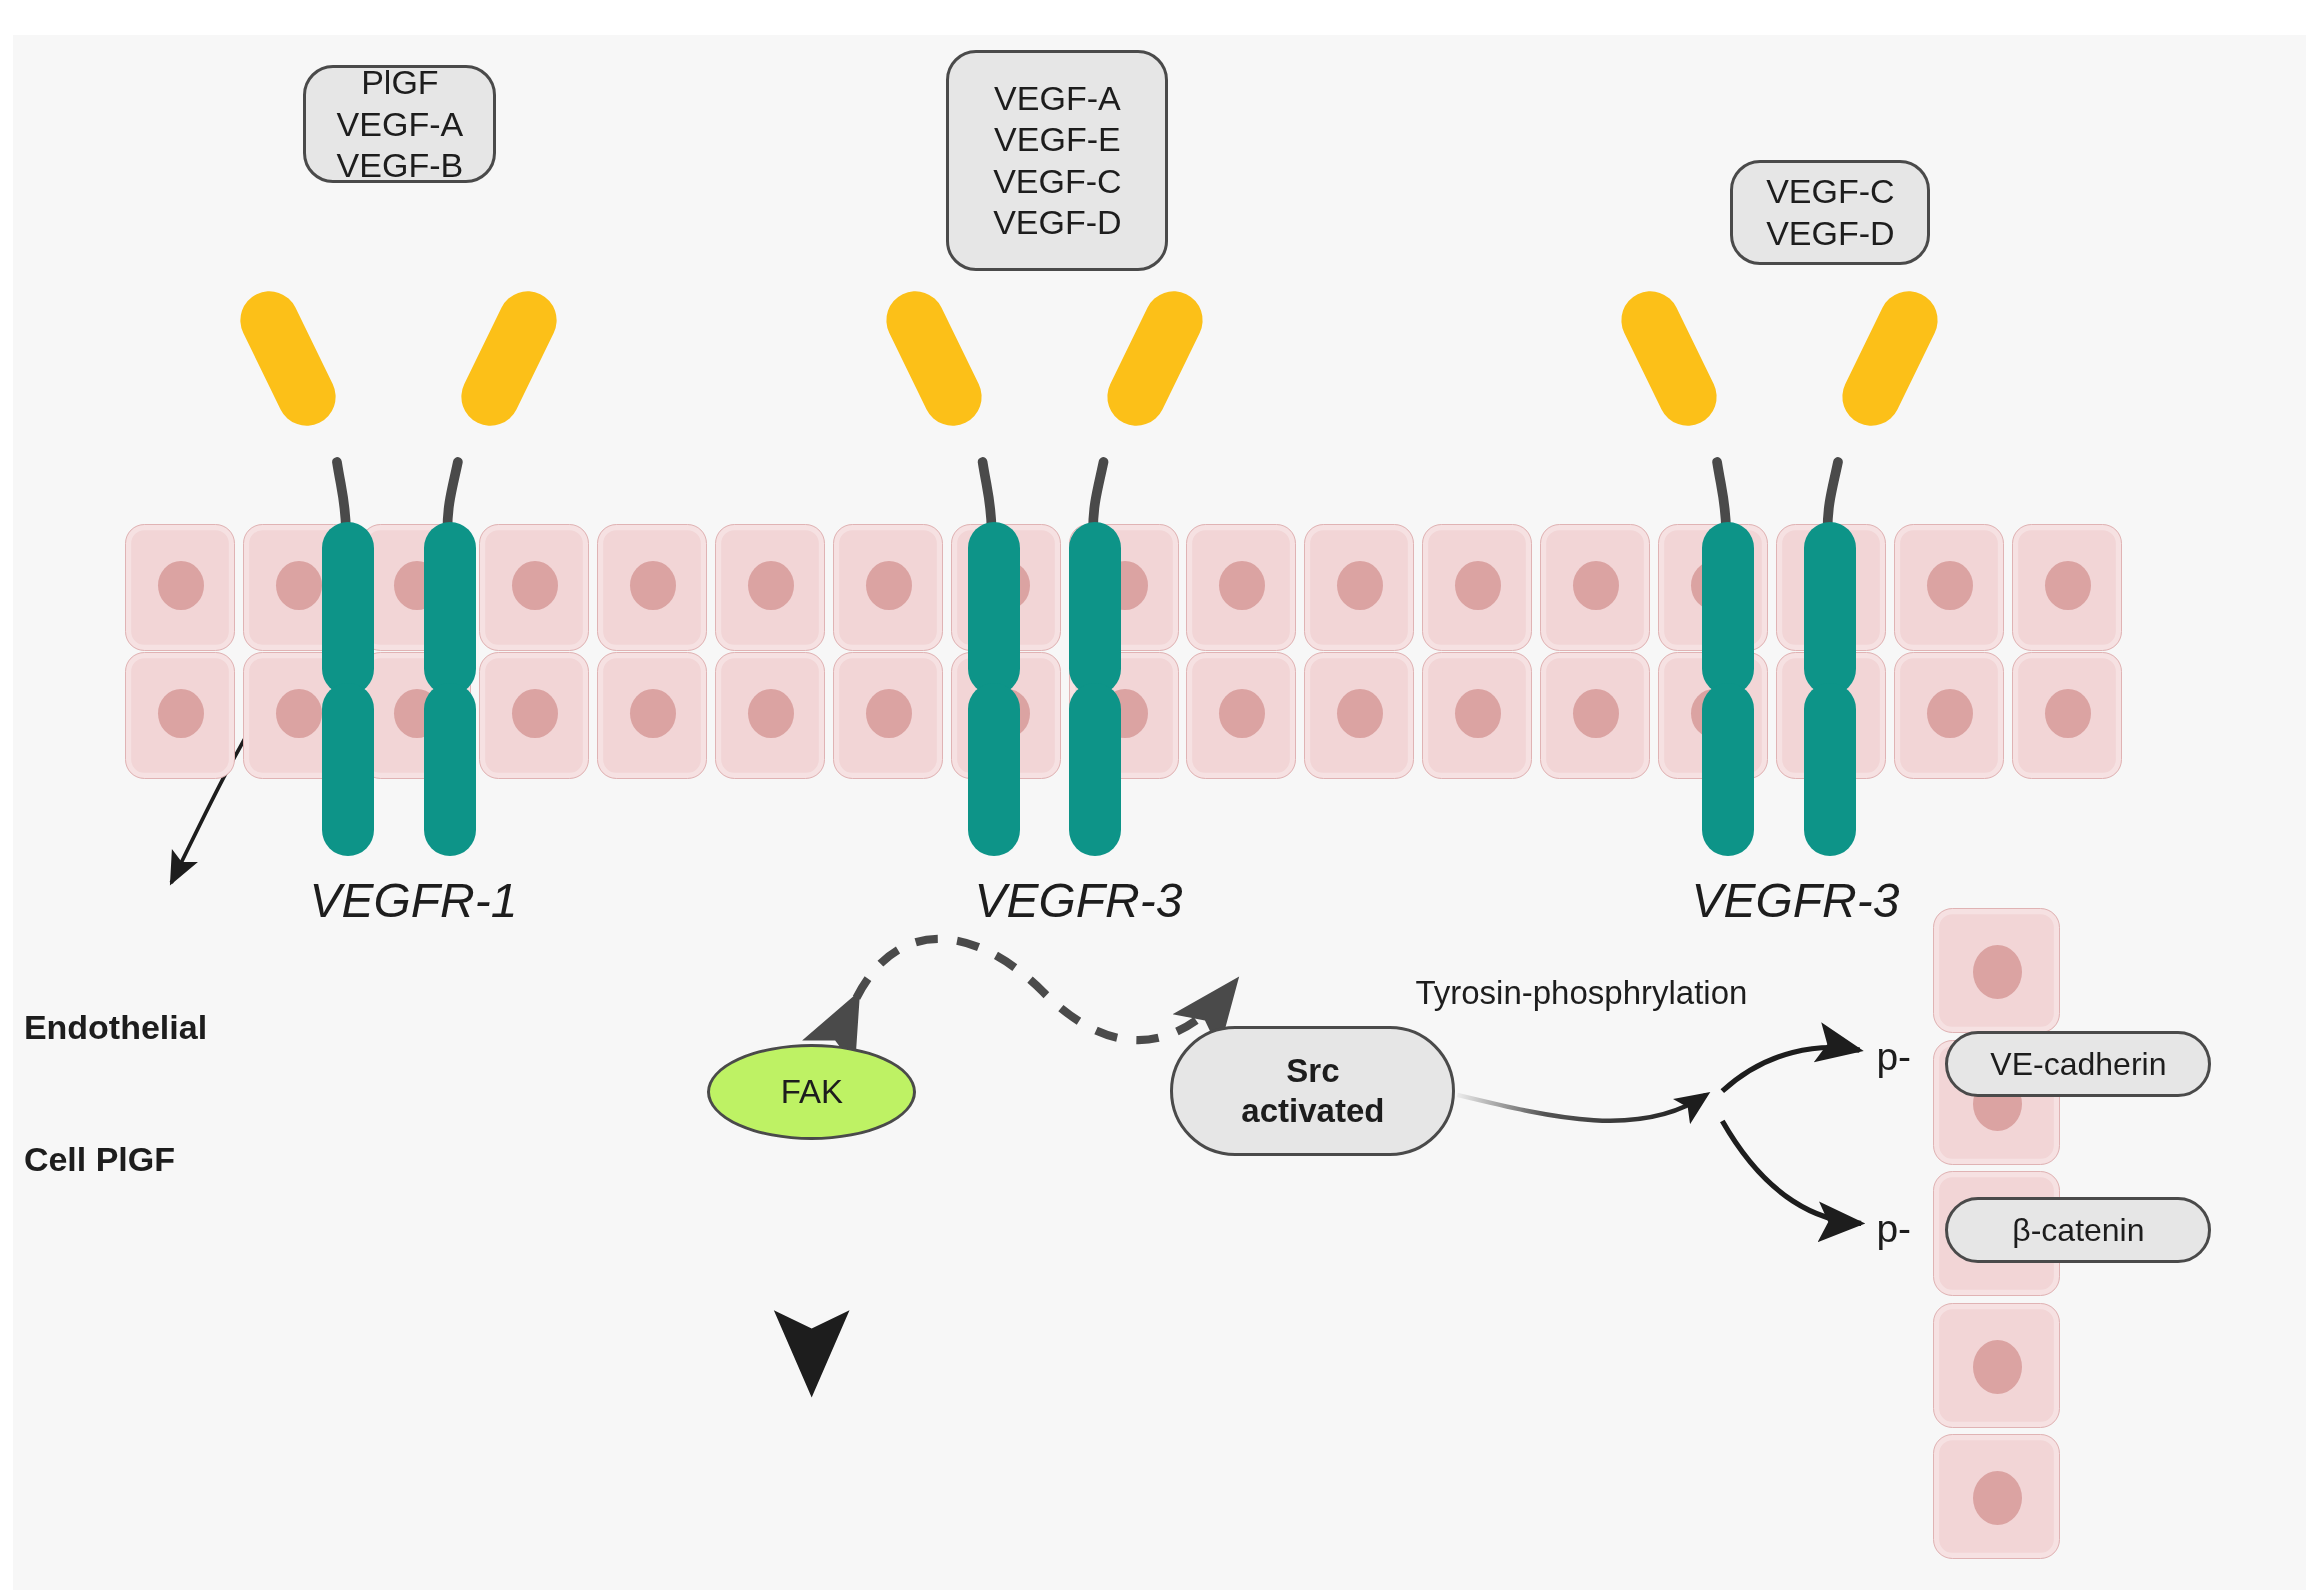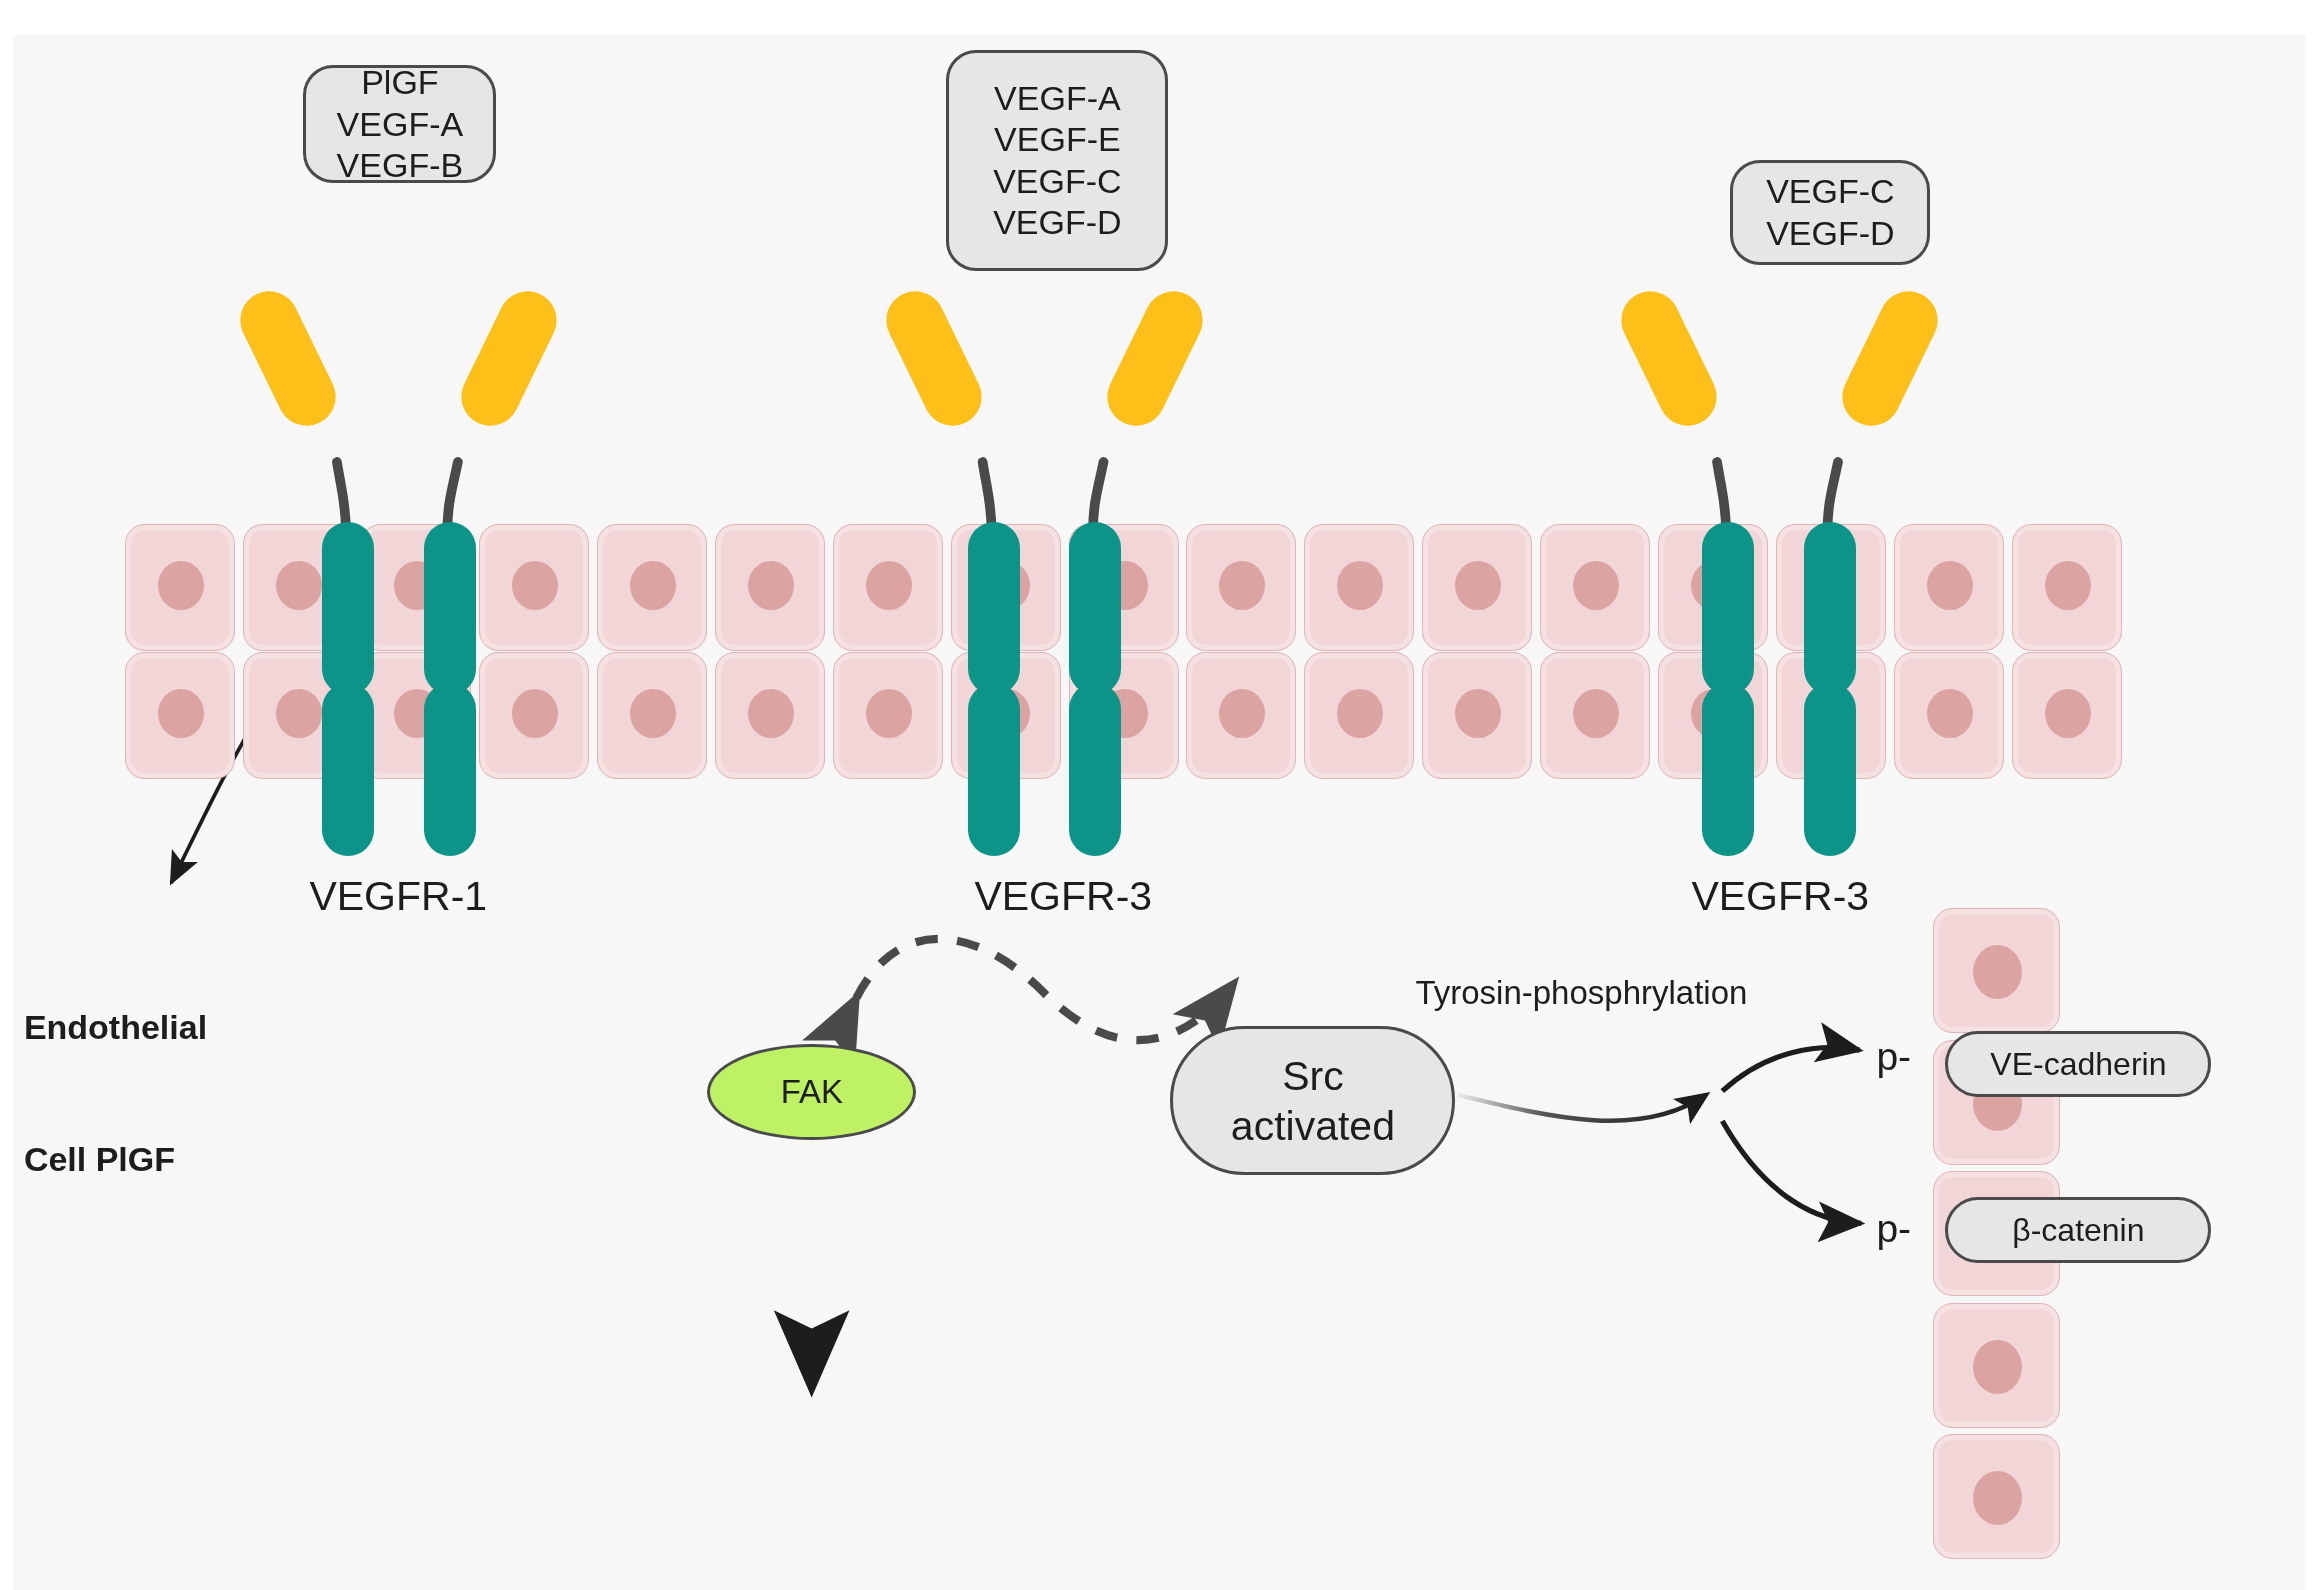--- a/index.html
+++ b/index.html
@@ -67,21 +67,21 @@
     color: #1d1d1d;
     z-index: 40;
   }
   
   .txt {
     position: absolute;
     color: #1d1d1d;
     white-space: pre;
     z-index: 45;
   }
-  .rcv-label { font-size: 41px; }
+  .rcv-label { font-size: 48px; font-style: italic; }
   .wall-label { font-size: 34px; line-height: 1.3; font-weight: bold; }
   .tyro-label { font-size: 33px; }
   .p-label { font-size: 39px; }
   
   .membrane { position: absolute; z-index: 10; }
   .cell {
     position: absolute;
     box-sizing: border-box;
     background: #f2d5d6;
     border: 1.5px solid #e0b3b4;
@@ -327,21 +327,21 @@
 
     <div class="txt wall-label" style="left:10.5px; top:881px;">
       <div>Endothelial</div>
       <div>Cell PlGF</div>
     </div>
 
     <div class="ellipse-node" style="left:694px; top:1009px; width:209px; height:96px;">
       <span>FAK</span>
     </div>
 
-    <div class="pill rounded-cap" style="left:1157px; top:991px; width:285px; height:149px; font-size:41px;">
+    <div class="pill rounded-cap" style="left:1157px; top:991px; width:285px; height:130px; font-size:33px;font-weight:bold;">
       <span>Src</span>
       <span>activated</span>
     </div>
 
     <div class="txt tyro-label" style="left:1402px; top:939px;">Tyrosin-phosphrylation</div>
 
     <div class="txt p-label" style="left:1863px; top:1000px;">p-</div>
     <div class="txt p-label" style="left:1863px; top:1172px;">p-</div>
 
     <div class="pill rounded-cap" style="left:1932px; top:996px; width:266px; height:66px; font-size:32px; z-index:60;">

